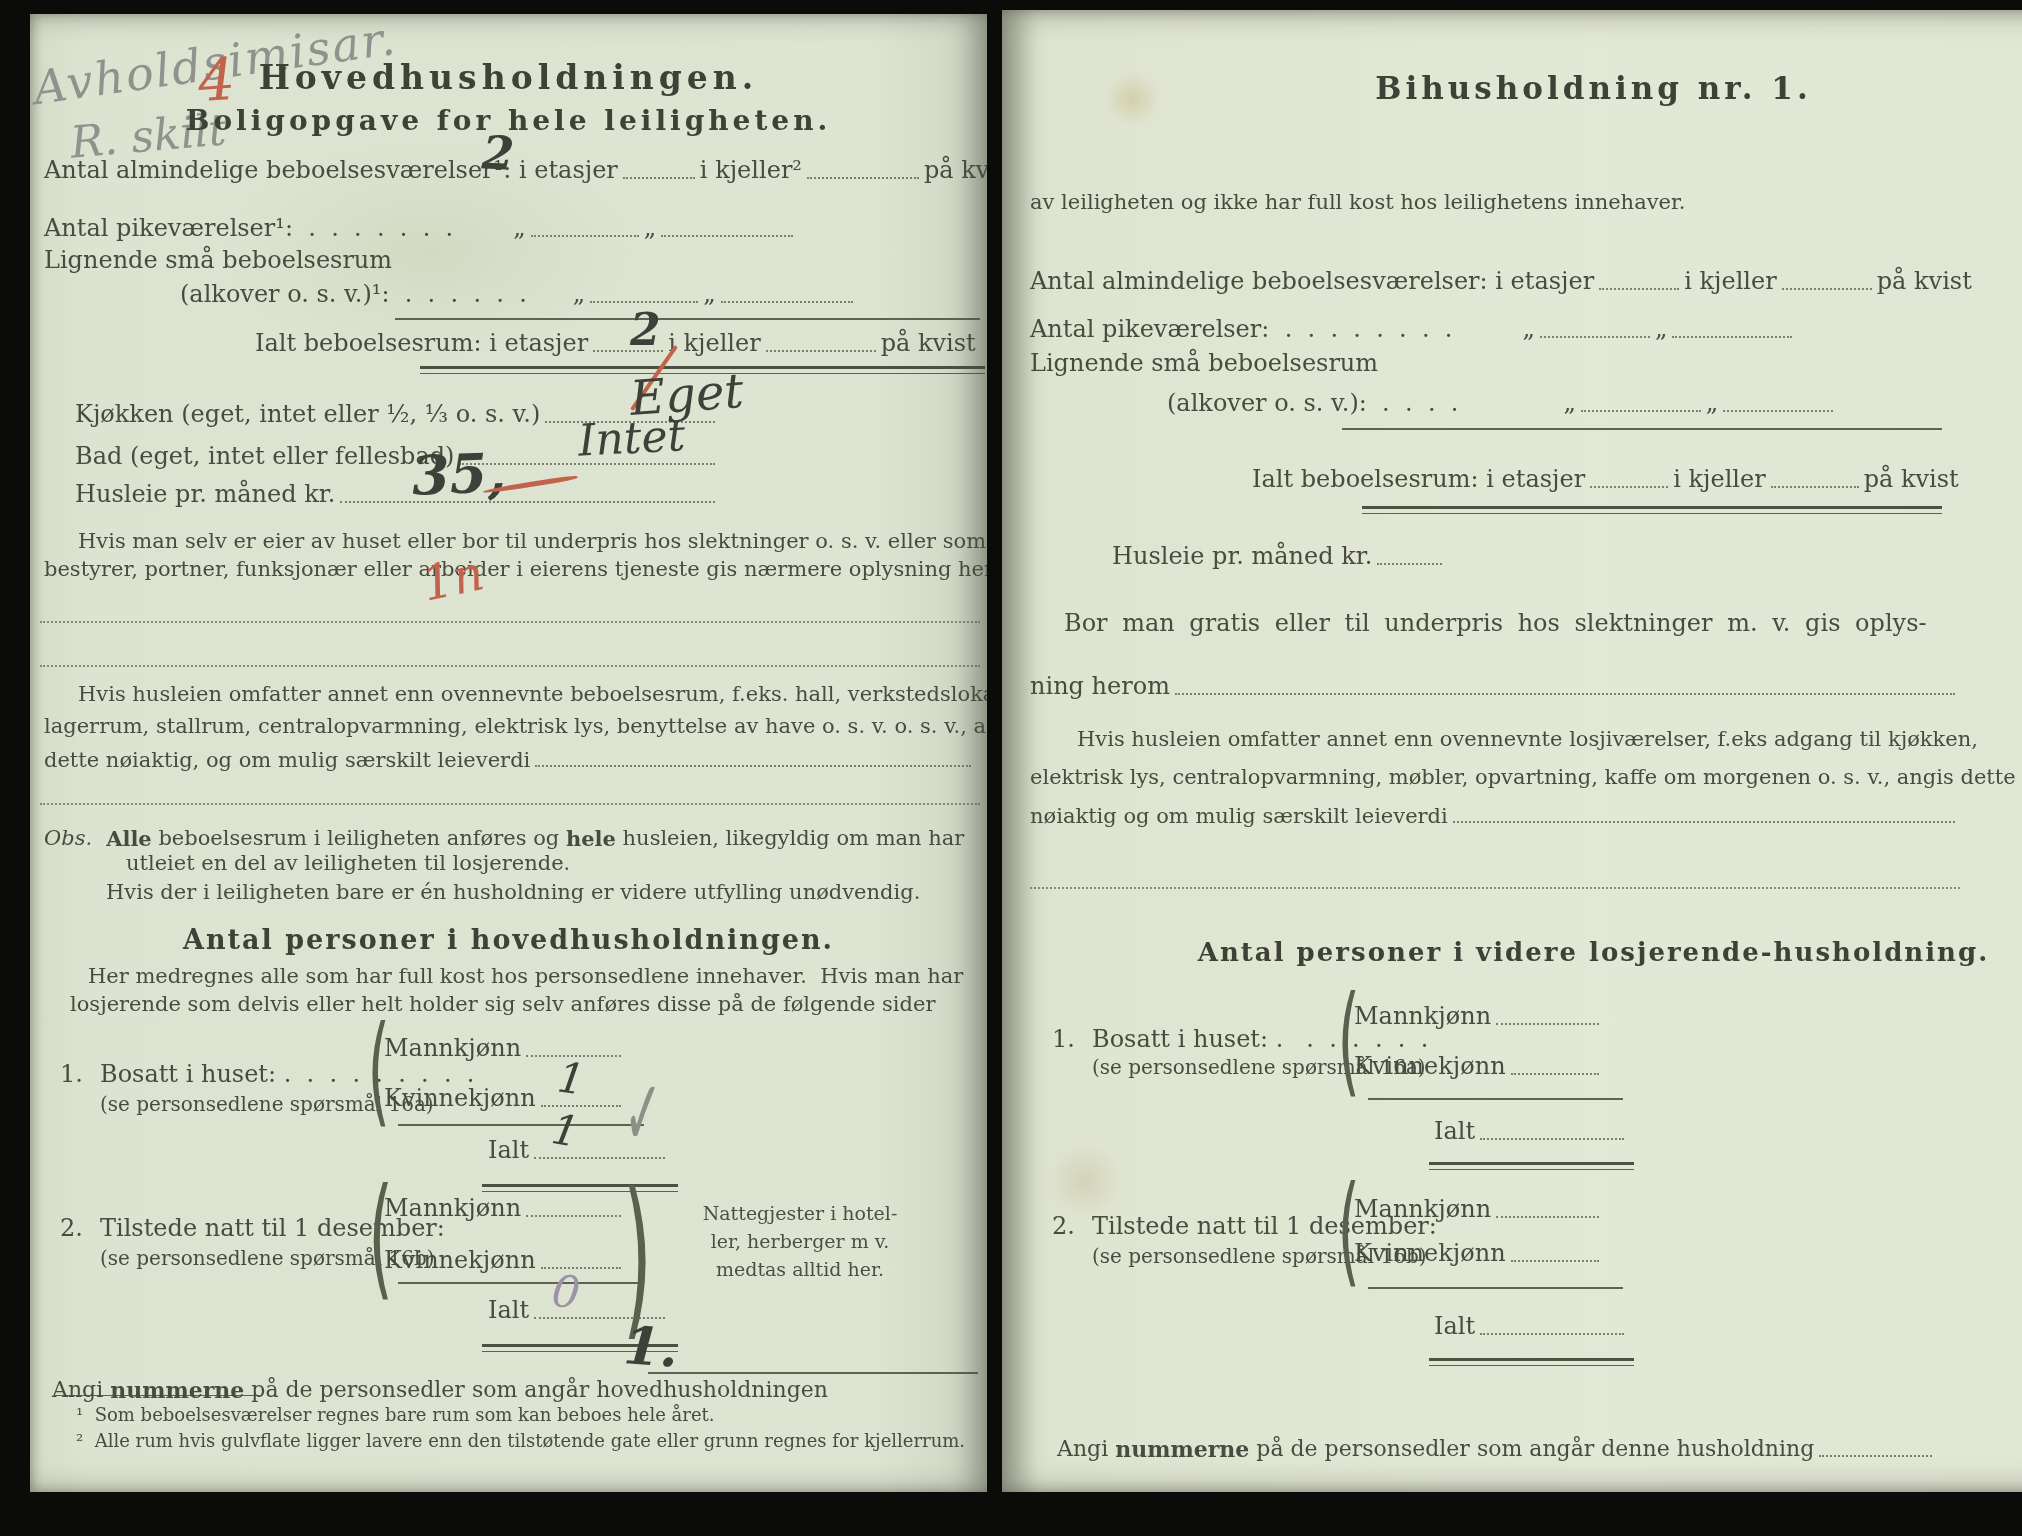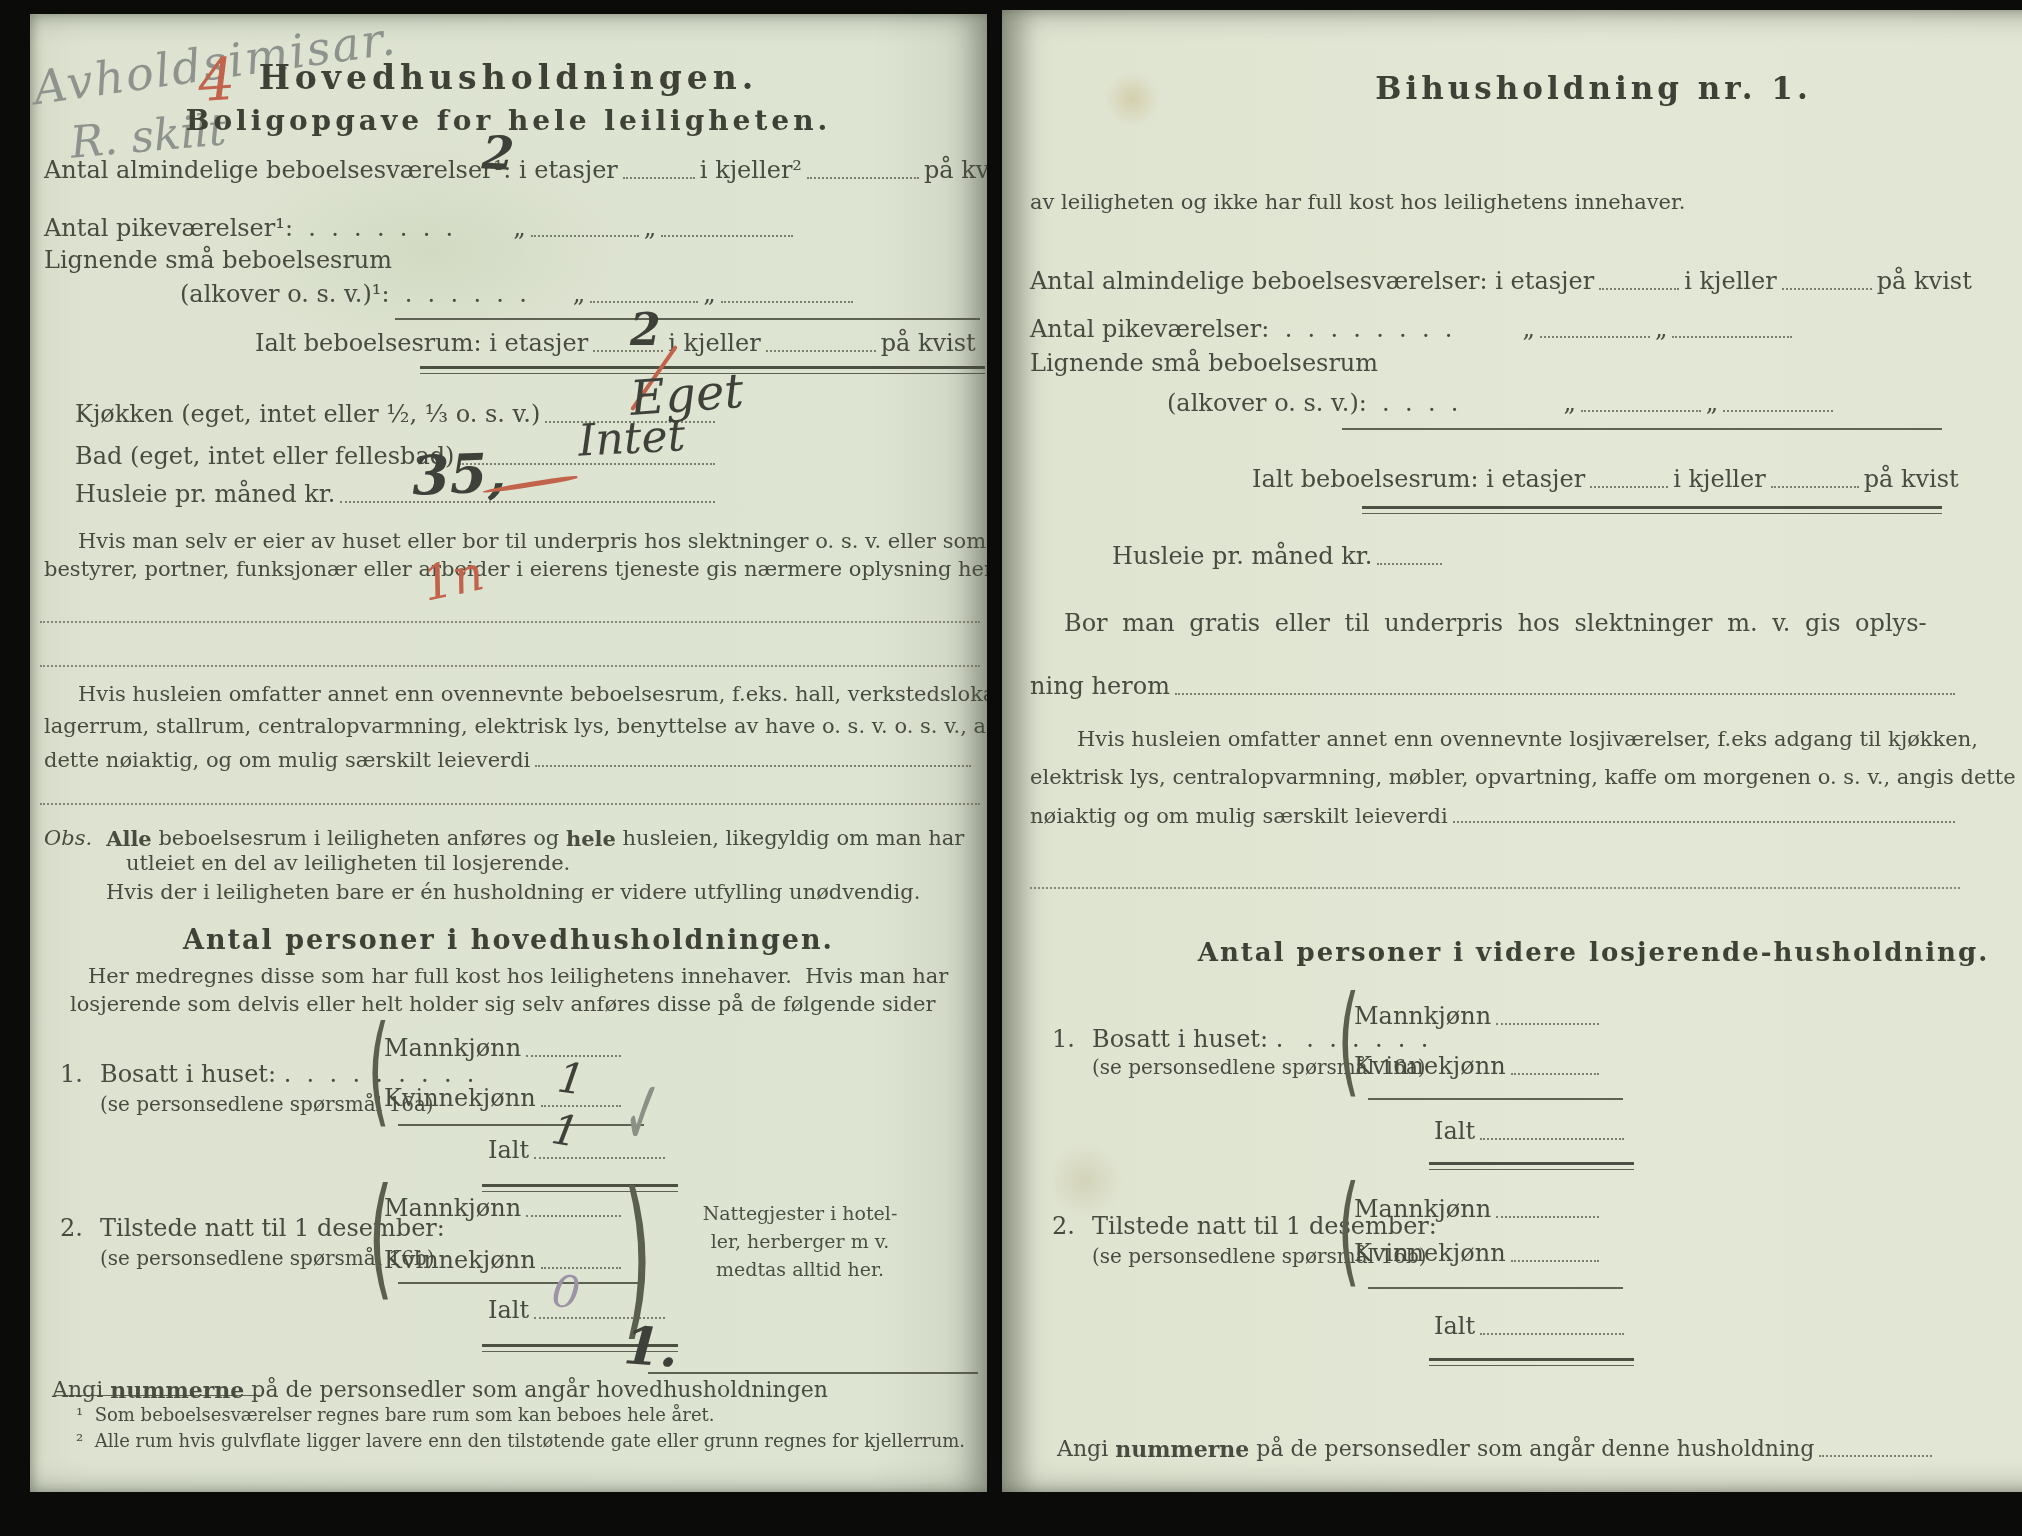--- a/index.html
+++ b/index.html
@@ -133,21 +133,21 @@
       <span class="sp" style="width:14px;"></span>
       <span class="bold">Alle</span>
       <span> beboelsesrum i leiligheten anføres og </span>
       <span class="bold">hele</span>
       <span> husleien, likegyldig om man har</span>
     </div>
     <div class="t f21" style="left:96px;top:837px;">utleiet en del av leiligheten til losjerende.</div>
     <div class="t f21" style="left:76px;top:866px;">Hvis der i leiligheten bare er én husholdning er videre utfylling unødvendig.</div>
 
     <div class="t title" style="top:910px;font-size:27px;letter-spacing:2px;">Antal personer i hovedhusholdningen.</div>
-    <div class="t f21" style="left:58px;top:950px;">Her medregnes disse som har full kost hos leilighetens innehaver.  Hvis man har</div>
+    <div class="t f21" style="left:58px;top:950px;">Her medregnes alle som har full kost hos personsedlene innehaver.  Hvis man har</div>
     <div class="t f21" style="left:40px;top:978px;">losjerende som delvis eller helt holder sig selv anføres disse på de følgende sider</div>
 
     <div class="t f24" style="left:30px;top:1046px;">1.</div>
     <div class="t f24" style="left:70px;top:1046px;">Bosatt i huset: .  .  .  .  .  .  .  .  .</div>
     <div class="t f20" style="left:70px;top:1078px;">(se personsedlene spørsmål 16a)</div>
     <div class="brace" style="left:330px;top:1008px;font-size:96px;transform:scale(.6,1.25);">(</div>
     <div class="row f24" style="left:354px;top:1020px;width:242px;">
       <span>Mannkjønn</span>
       <span class="dots"></span>
     </div>

